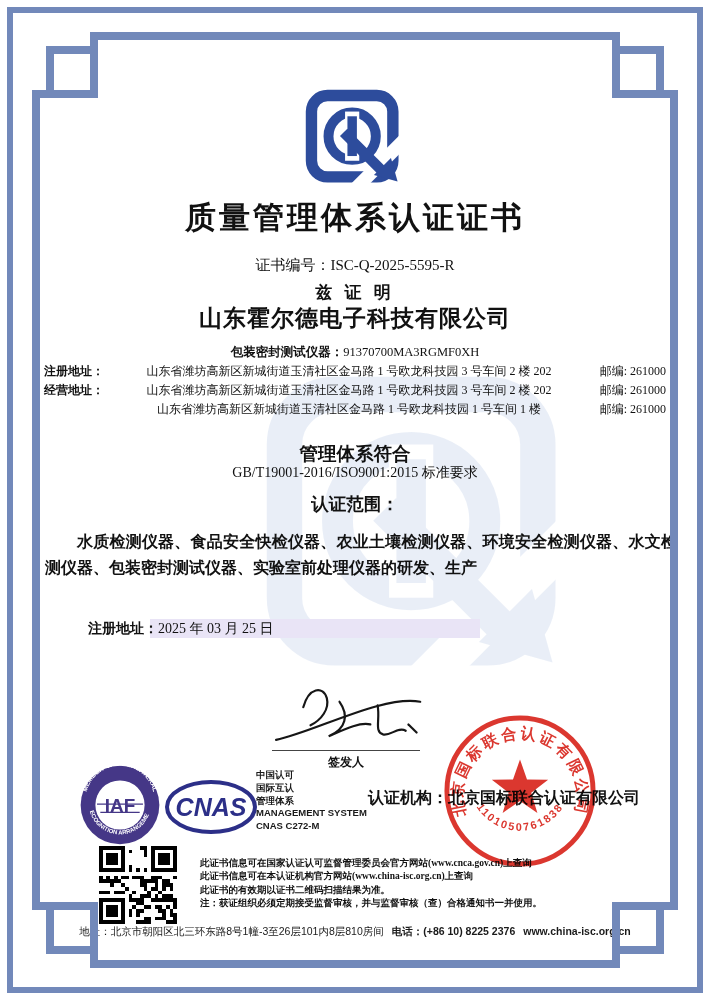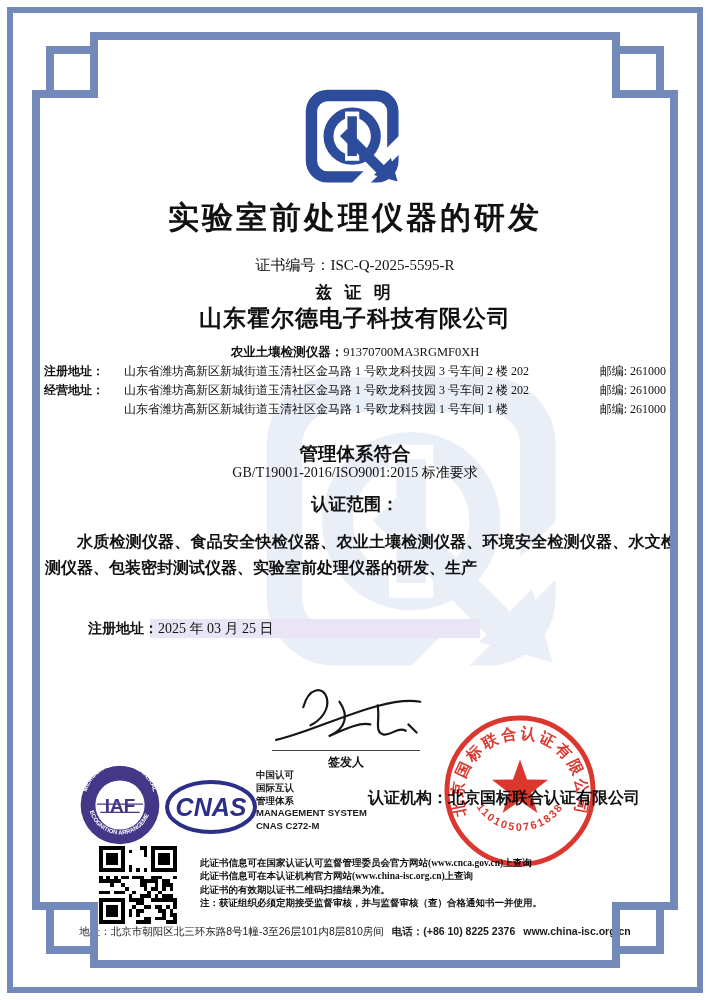--- a/index.html
+++ b/index.html
@@ -16,21 +16,21 @@
   #title{top:197px;font-size:31px;font-weight:bold;letter-spacing:3px;z-index:2;}
   #certno{top:256px;font-size:15px;z-index:2;}
   #hereby{top:281px;font-size:17px;font-weight:bold;letter-spacing:4px;z-index:2;}
   #company{top:303px;font-size:23px;font-weight:bold;letter-spacing:1px;z-index:2;}
   #credit{top:344px;font-size:12.5px;z-index:2;}
   #credit .lbl{font-weight:bold;}
   
   #addr{top:362px;left:44px;right:44px;z-index:2;font-size:12px;}
   .addr-row{display:grid;grid-template-columns:80px 1fr 92px;align-items:center;height:19px;}
   .addr-row .lbl{font-weight:bold;text-align:left;}
-  .addr-row .txt{}
+  .addr-row .txt{text-align:center;}
   .addr-row .zip{text-align:right;}
   
   #conform{top:441px;font-size:18.5px;font-weight:bold;z-index:2;}
   #standard{top:464px;font-size:14px;z-index:2;}
   #scopelabel{top:492px;font-size:17.5px;font-weight:bold;z-index:2;}
   #scope{top:529px;left:45px;right:33px;font-size:16px;font-weight:bold;line-height:1.6;
          text-align:justify;text-indent:2em;z-index:2;}
   
   #date-highlight{top:619px;left:150px;width:330px;height:19px;background:#e9e4f6;z-index:1;}
   #dates{top:618px;left:88px;font-size:14px;line-height:22px;z-index:2;}
@@ -94,32 +94,32 @@
       </g>
     <g transform="translate(710 1000) scale(-1 -1)">
         <use href="#knotg"></use>
       </g>
   </svg>
 
   <svg id="logo" viewBox="0 0 112 112">
     <use href="#logo-mark"></use>
   </svg>
 
-  <div id="title" class="abs ctr">实验室前处理仪器的研发</div>
+  <div id="title" class="abs ctr">质量管理体系认证证书</div>
 
   <div id="certno" class="abs ctr">
     <span>证书编号：</span><span>ISC-Q-2025-5595-R</span>
   </div>
 
   <div id="hereby" class="abs ctr">兹 证 明</div>
 
   <div id="company" class="abs ctr">山东霍尔德电子科技有限公司</div>
 
   <div id="credit" class="abs ctr">
-    <span class="lbl">农业土壤检测仪器：</span><span>91370700MA3RGMF0XH</span>
+    <span class="lbl">包装密封测试仪器：</span><span>91370700MA3RGMF0XH</span>
   </div>
 
   <div id="addr" class="abs">
     <div class="addr-row">
       <span class="lbl">注册地址：</span>
       <span class="txt">山东省潍坊高新区新城街道玉清社区金马路 1 号欧龙科技园 3 号车间 2 楼 202</span>
       <span class="zip">邮编: 261000</span>
     </div>
     <div class="addr-row">
       <span class="lbl">经营地址：</span>

